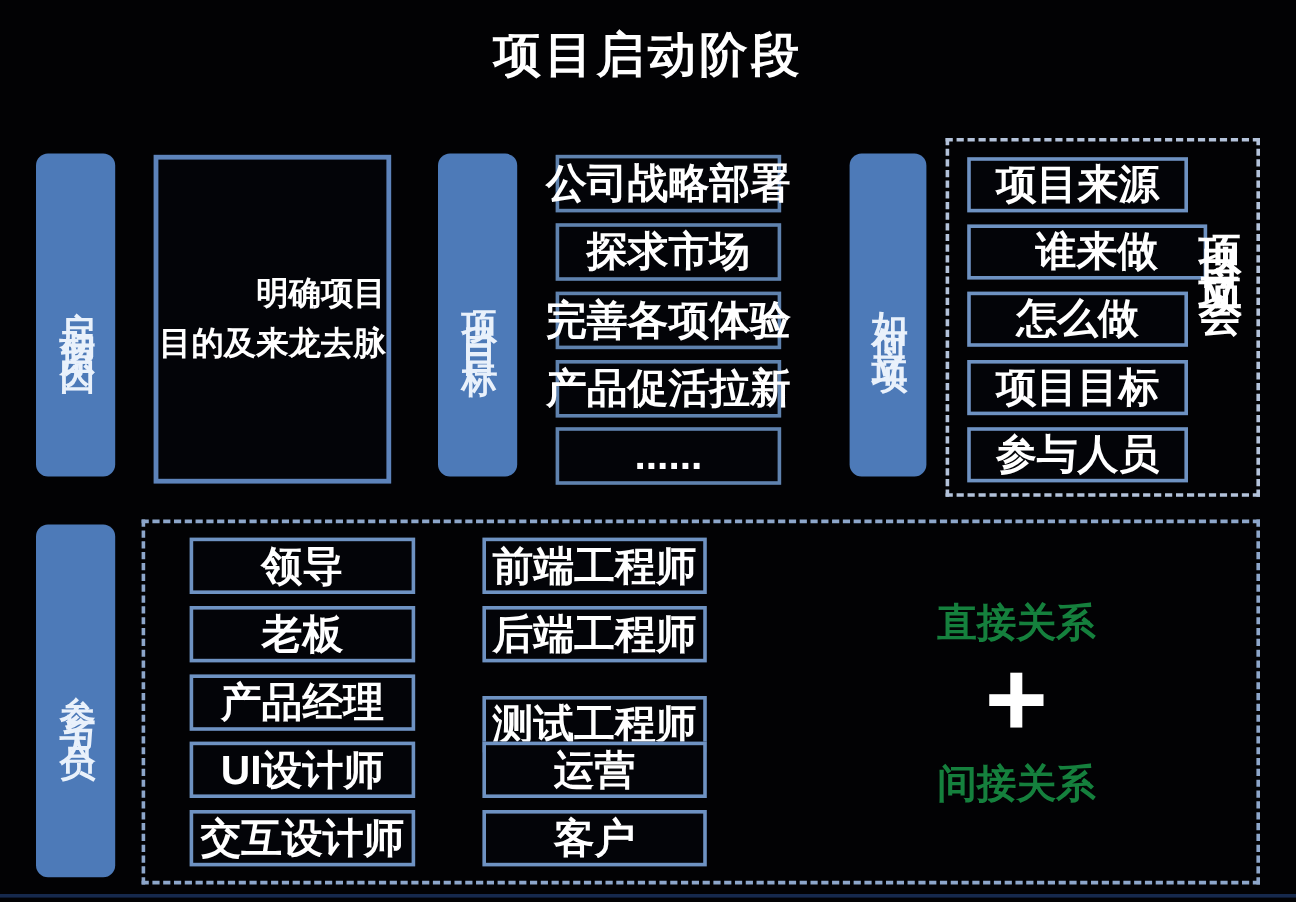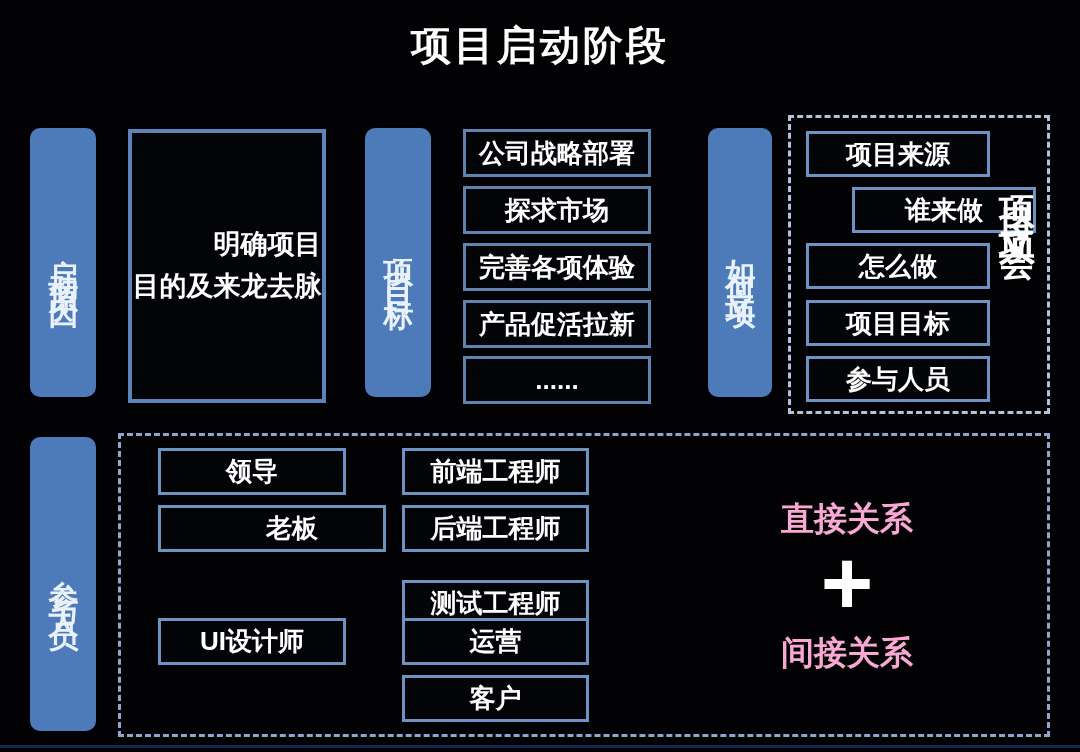--- a/index.html
+++ b/index.html
@@ -13,32 +13,32 @@
   }
   .vbar{
     position:absolute;background:#4d7ab8;border-radius:10px;
     display:flex;align-items:center;justify-content:center;
     writing-mode:vertical-lr;text-orientation:upright;
     color:#e9f1fb;font-weight:bold;font-size:30px;letter-spacing:14px;
   }
   .obox{
     position:absolute;background:#030408;border:3px solid #5f82ae;
     display:flex;align-items:center;justify-content:center;
-    color:#fff;font-weight:bold;font-size:26px;white-space:nowrap;
+    color:#fff;font-weight:bold;font-size:34px;white-space:nowrap;
   }
   .obox.big{border-width:4px;border-color:#5d83ba;font-size:27px;}
   .obox.light{border-color:#6e92c2;}
   .obox .twolines{text-align:right;line-height:1.55;}
   .dashedbox{position:absolute;border:3px dashed #b3c2da;background:transparent;}
   .dashedbox.row2{border-color:#8da6ca;}
   .vlabel{
     position:absolute;color:#fff;font-weight:bold;font-size:36px;
     writing-mode:vertical-lr;text-orientation:upright;letter-spacing:12px;
   }
-  .reltext{position:absolute;color:#f9a8d4;font-weight:bold;font-size:33px;text-align:center;width:220px;}
+  .reltext{position:absolute;color:#15803d;font-weight:bold;font-size:33px;text-align:center;width:220px;}
   .plus{
     position:absolute;color:#fff;font-weight:900;font-size:90px;line-height:1;
     text-align:center;width:220px;
   }
   .bottomline{position:absolute;left:0;top:745px;width:1080px;height:3px;background:#16294d;}
 </style>
 </head>
 <body>
 
 <div class="canvas">
@@ -60,34 +60,36 @@
   <div class="obox" style="left:463px;top:186px;width:182px;height:42px;">探求市场</div>
   <div class="obox" style="left:463px;top:243px;width:182px;height:42px;">完善各项体验</div>
   <div class="obox" style="left:463px;top:300px;width:182px;height:42px;">产品促活拉新</div>
   <div class="obox" style="left:463px;top:356px;width:182px;height:42px;">......</div>
 
   <div class="vbar" style="left:708px;top:128px;width:64px;height:269px;">如何立项</div>
 
   <div class="dashedbox" style="left:788px;top:115px;width:256px;height:293px;"></div>
 
   <div class="obox light" style="left:806px;top:131px;width:178px;height:40px;">项目来源</div>
-  <div class="obox light" style="left:852px;top:187px;width:178px;height:40px;">谁来做</div>
+  <div class="obox light" style="left:806px;top:187px;width:178px;height:40px;padding-left:16px;">谁来做</div>
   <div class="obox light" style="left:806px;top:243px;width:178px;height:40px;">怎么做</div>
   <div class="obox light" style="left:806px;top:300px;width:178px;height:40px;">项目目标</div>
   <div class="obox light" style="left:806px;top:356px;width:178px;height:40px;">参与人员</div>
 
   <div class="vlabel" style="left:992px;top:168px;">项目立项会</div>
 
   <div class="vbar" style="left:30px;top:437px;width:66px;height:294px;">参与人员</div>
 
   <div class="dashedbox row2" style="left:118px;top:433px;width:926px;height:298px;"></div>
 
   <div class="obox light" style="left:158px;top:448px;width:182px;height:41px;">领导</div>
-  <div class="obox light" style="left:158px;top:505px;width:182px;height:41px;padding-left:40px;">老板</div>
+  <div class="obox light" style="left:158px;top:505px;width:182px;height:41px;">老板</div>
+  <div class="obox light" style="left:158px;top:562px;width:182px;height:41px;">产品经理</div>
   <div class="obox light" style="left:158px;top:618px;width:182px;height:41px;">UI设计师</div>
+  <div class="obox light" style="left:158px;top:675px;width:182px;height:41px;">交互设计师</div>
 
   <div class="obox light" style="left:402px;top:448px;width:181px;height:41px;">前端工程师</div>
   <div class="obox light" style="left:402px;top:505px;width:181px;height:41px;font-family:Liberation Mono, monospace;">后端工程师</div>
   <div class="obox light" style="left:402px;top:562px;width:181px;height:41px;margin-top:18px;">测试工程师</div>
   <div class="obox light" style="left:402px;top:618px;width:181px;height:41px;">运营</div>
   <div class="obox light" style="left:402px;top:675px;width:181px;height:41px;">客户</div>
 
   <div class="reltext" style="left:737px;top:497px;">直接关系</div>
   <div class="plus" style="left:737px;top:538px;">+</div>
   <div class="reltext" style="left:737px;top:631px;">间接关系</div>

